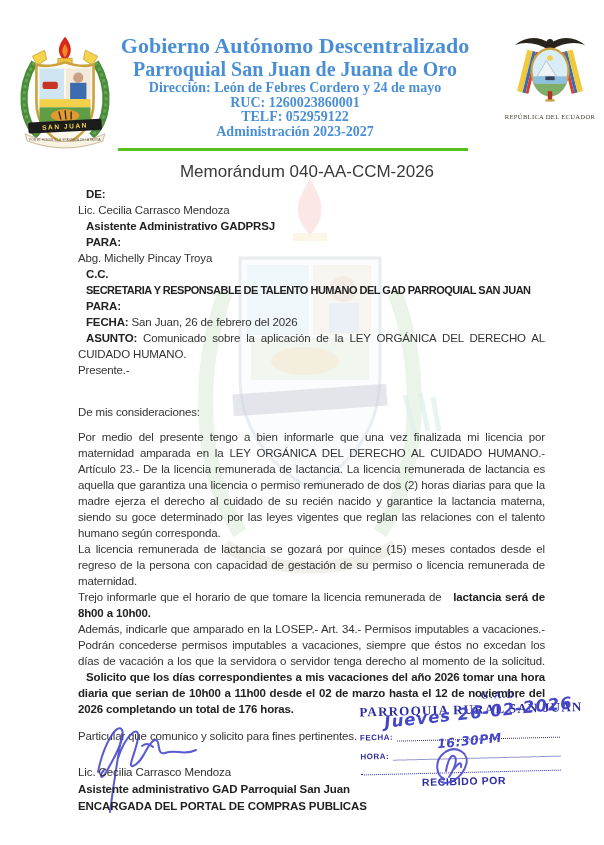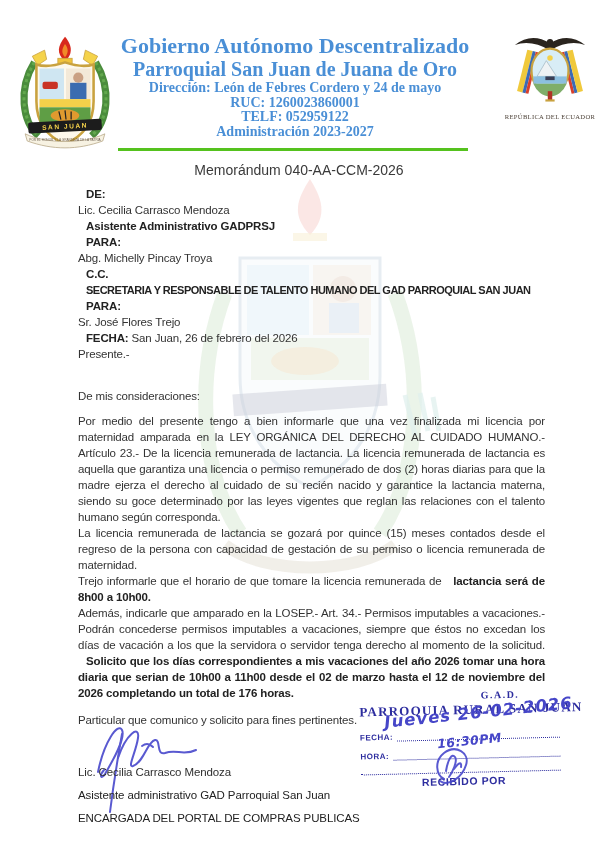--- a/index.html
+++ b/index.html
@@ -24,36 +24,36 @@
   .seal-caption{margin-top:3px;font-family:"Liberation Serif",serif;font-size:6.6px;letter-spacing:.3px;color:#4a3f35;white-space:nowrap;}
   
   .header-text{
     position:absolute;left:95px;top:33px;width:400px;text-align:center;
     color:var(--blue);font-family:"Liberation Serif",serif;font-weight:bold;
   }
   .ht1{font-size:22px;line-height:25px;white-space:nowrap;}
   .ht2{font-size:20px;line-height:23px;white-space:nowrap;}
   .ht3{font-size:14px;line-height:14.5px;white-space:nowrap;}
   .header-divider{position:absolute;left:118px;top:148px;width:350px;height:2.5px;background:var(--green);}
-  .memo-number{position:absolute;left:4px;top:162px;width:590px;text-align:center;font-size:14px;color:#3a3a3a;}
+  .memo-number{position:absolute;left:12px;top:162px;width:590px;text-align:center;font-size:17px;color:#3a3a3a;}
   
   .content{
     position:absolute;left:78px;top:186px;width:467px;
     font-size:11.5px;line-height:16px;letter-spacing:-.15px;color:#333;
   }
   .content .b{font-weight:bold;color:#222;padding-left:8px;}
   .meta-line{white-space:nowrap;}
   .meta-line.tight .b{font-size:11px;letter-spacing:-.5px;}
   .meta-line.wrap{white-space:normal;text-align:justify;}
   .salutation{margin-top:26px;margin-bottom:9px;}
   .para{text-align:justify;}
   .closing{margin-top:11px;}
   
   .sig-block{position:absolute;left:78px;top:764px;line-height:17px;font-size:11.5px;letter-spacing:-.1px;}
-  .sig-role{font-weight:normal;color:#222;margin-top:6px;}
+  .sig-role{font-weight:bold;color:#222;}
   .signature-scribble{position:absolute;left:84px;top:716px;width:122px;height:100px;pointer-events:none;}
   
   .stamp{
     position:absolute;left:360px;top:690px;width:206px;
     color:var(--stamp);transform:rotate(-1.4deg);
     font-family:"Liberation Serif",serif;
   }
   .stamp-gad{text-align:center;transform:translateX(38px);font-size:10px;font-weight:bold;letter-spacing:1.5px;}
   .stamp-org{font-size:13px;font-weight:bold;letter-spacing:1.2px;white-space:nowrap;margin-top:1px;}
   .stamp-row{display:flex;align-items:flex-end;font-family:"Liberation Sans",sans-serif;}
@@ -162,22 +162,22 @@
 
   <div class="content">
     <div class="meta-line"><span class="b">DE:</span></div>
     <div class="meta-line"><span>Lic. Cecilia Carrasco Mendoza</span></div>
     <div class="meta-line"><span class="b">Asistente Administrativo GADPRSJ</span></div>
     <div class="meta-line"><span class="b">PARA:</span></div>
     <div class="meta-line"><span>Abg. Michelly Pincay Troya</span></div>
     <div class="meta-line"><span class="b">C.C.</span></div>
     <div class="meta-line tight"><span class="b">SECRETARIA Y RESPONSABLE DE TALENTO HUMANO DEL GAD PARROQUIAL SAN JUAN</span></div>
     <div class="meta-line"><span class="b">PARA:</span></div>
-    <div class="meta-line"><span>Sr. José Flores Trejo</span></div>
     <div class="meta-line"><span class="b">FECHA:</span><span> San Juan, 26 de febrero del 2026</span></div>
+    <div class="meta-line wrap"><span class="b">ASUNTO:</span><span> Comunicado sobre la aplicación de la LEY ORGÁNICA DEL DERECHO AL CUIDADO HUMANO.</span></div>
     <div class="meta-line"><span>Presente.-</span></div>
 
     <div class="salutation">De mis consideraciones:</div>
 
     <div class="para"><span>Por medio del presente tengo a bien informarle que una vez finalizada mi licencia por maternidad amparada en la LEY ORGÁNICA DEL DERECHO AL CUIDADO HUMANO.- Artículo 23.- De la licencia remunerada de lactancia. La licencia remunerada de lactancia es aquella que garantiza una licencia o permiso remunerado de dos (2) horas diarias para que la madre ejerza el derecho al cuidado de su recién nacido y garantice la lactancia materna, siendo su goce determinado por las leyes vigentes que reglan las relaciones con el talento humano según corresponda.</span></div>
     <div class="para"><span>La licencia remunerada de lactancia se gozará por quince (15) meses contados desde el regreso de la persona con capacidad de gestación de su permiso o licencia remunerada de maternidad.</span></div>
     <div class="para"><span>Trejo informarle que el horario de que tomare la licencia remunerada de </span><span class="b">lactancia será de 8h00 a 10h00.</span></div>
     <div class="para"><span>Además, indicarle que amparado en la LOSEP.- Art. 34.- Permisos imputables a vacaciones.- Podrán concederse permisos imputables a vacaciones, siempre que éstos no excedan los días de vacación a los que la servidora o servidor tenga derecho al momento de la solicitud. </span><span class="b">Solicito que los días correspondientes a mis vacaciones del año 2026 tomar una hora diaria que serian de 10h00 a 11h00 desde el 02 de marzo hasta el 12 de noviembre del 2026 completando un total de 176 horas.</span></div>
 
     <div class="closing">Particular que comunico y solicito para fines pertinentes.</div>

